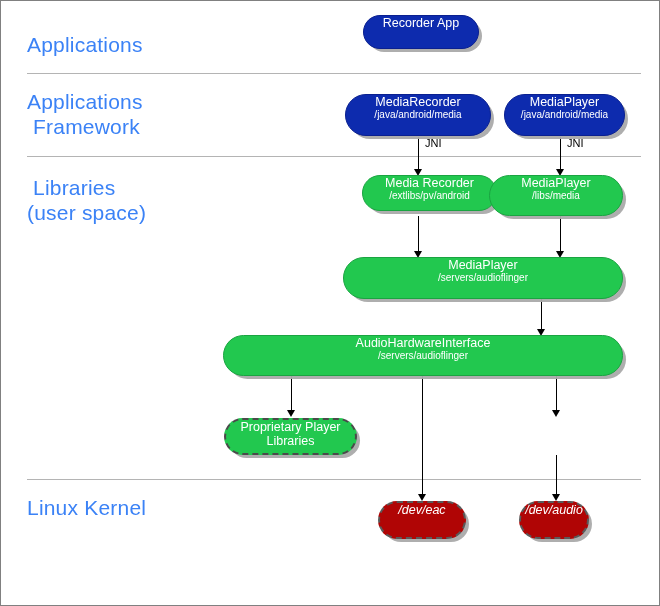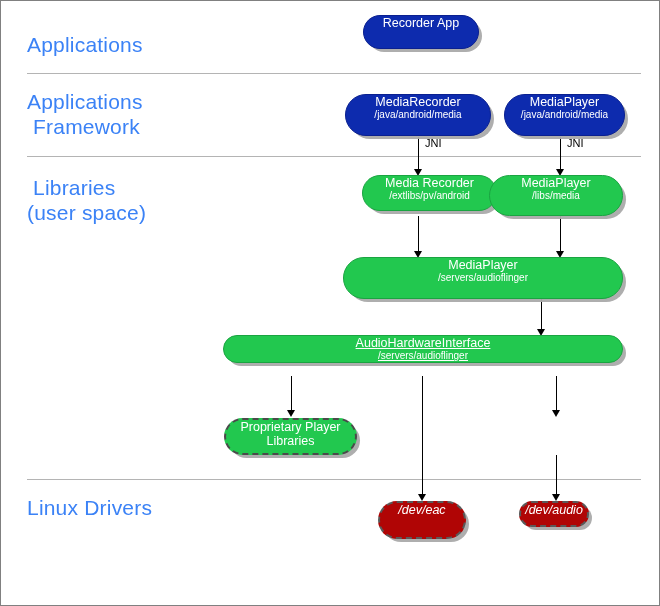--- a/index.html
+++ b/index.html
@@ -90,21 +90,21 @@
 <div id="diagram">
 
   <div class="band-label" style="left:26px;top:31px;">Applications</div>
 
   <div class="band-label" style="left:26px;top:88px;">Applications
  Framework</div>
 
   <div class="band-label" style="left:26px;top:174px;"> Libraries
 (user space)</div>
 
-  <div class="band-label" style="left:26px;top:494px;">Linux Drivers</div>
+  <div class="band-label" style="left:26px;top:494px;">Linux Kernel</div>
 
   <div class="divider" style="left:26px;top:72px;width:614px;"></div>
   <div class="divider" style="left:26px;top:155px;width:614px;"></div>
   <div class="divider" style="left:26px;top:478px;width:614px;"></div>
 
   <div class="conn v" style="left:417px;top:136px;height:36px;"></div>
   <div class="arrowhead" style="left:413px;top:168px;"></div>
   <div class="jni" style="left:424px;top:136px;">JNI</div>
 
   <div class="conn v" style="left:559px;top:136px;height:36px;"></div>
@@ -155,34 +155,34 @@
   <div class="node green two-line" style="left:488px;top:174px;width:134px;height:41px;">
     <div class="t1">MediaPlayer</div>
     <div class="t2">/libs/media</div>
   </div>
 
   <div class="node green two-line" style="left:342px;top:256px;width:280px;height:42px;">
     <div class="t1">MediaPlayer</div>
     <div class="t2">/servers/audioflinger</div>
   </div>
 
-  <div class="node green two-line" style="left:222px;top:334px;width:400px;height:28px;text-decoration:underline;">
+  <div class="node green two-line" style="left:222px;top:334px;width:400px;height:41px;">
     <div class="t1">AudioHardwareInterface</div>
     <div class="t2">/servers/audioflinger</div>
   </div>
 
   <div class="node green dashed two-line" style="left:223px;top:417px;width:133px;height:37px;">
     <div class="t1">Proprietary Player</div>
     <div class="t1">Libraries</div>
   </div>
 
 
   <div class="node red dashed" style="left:377px;top:500px;width:88px;height:38px;">
     <div class="t1">/dev/eac</div>
   </div>
 
-  <div class="node red dashed" style="left:518px;top:500px;width:70px;height:26px;">
+  <div class="node red dashed" style="left:518px;top:500px;width:70px;height:38px;">
     <div class="t1">/dev/audio</div>
   </div>
 
 
 
 </div>
 
 </body></html>

